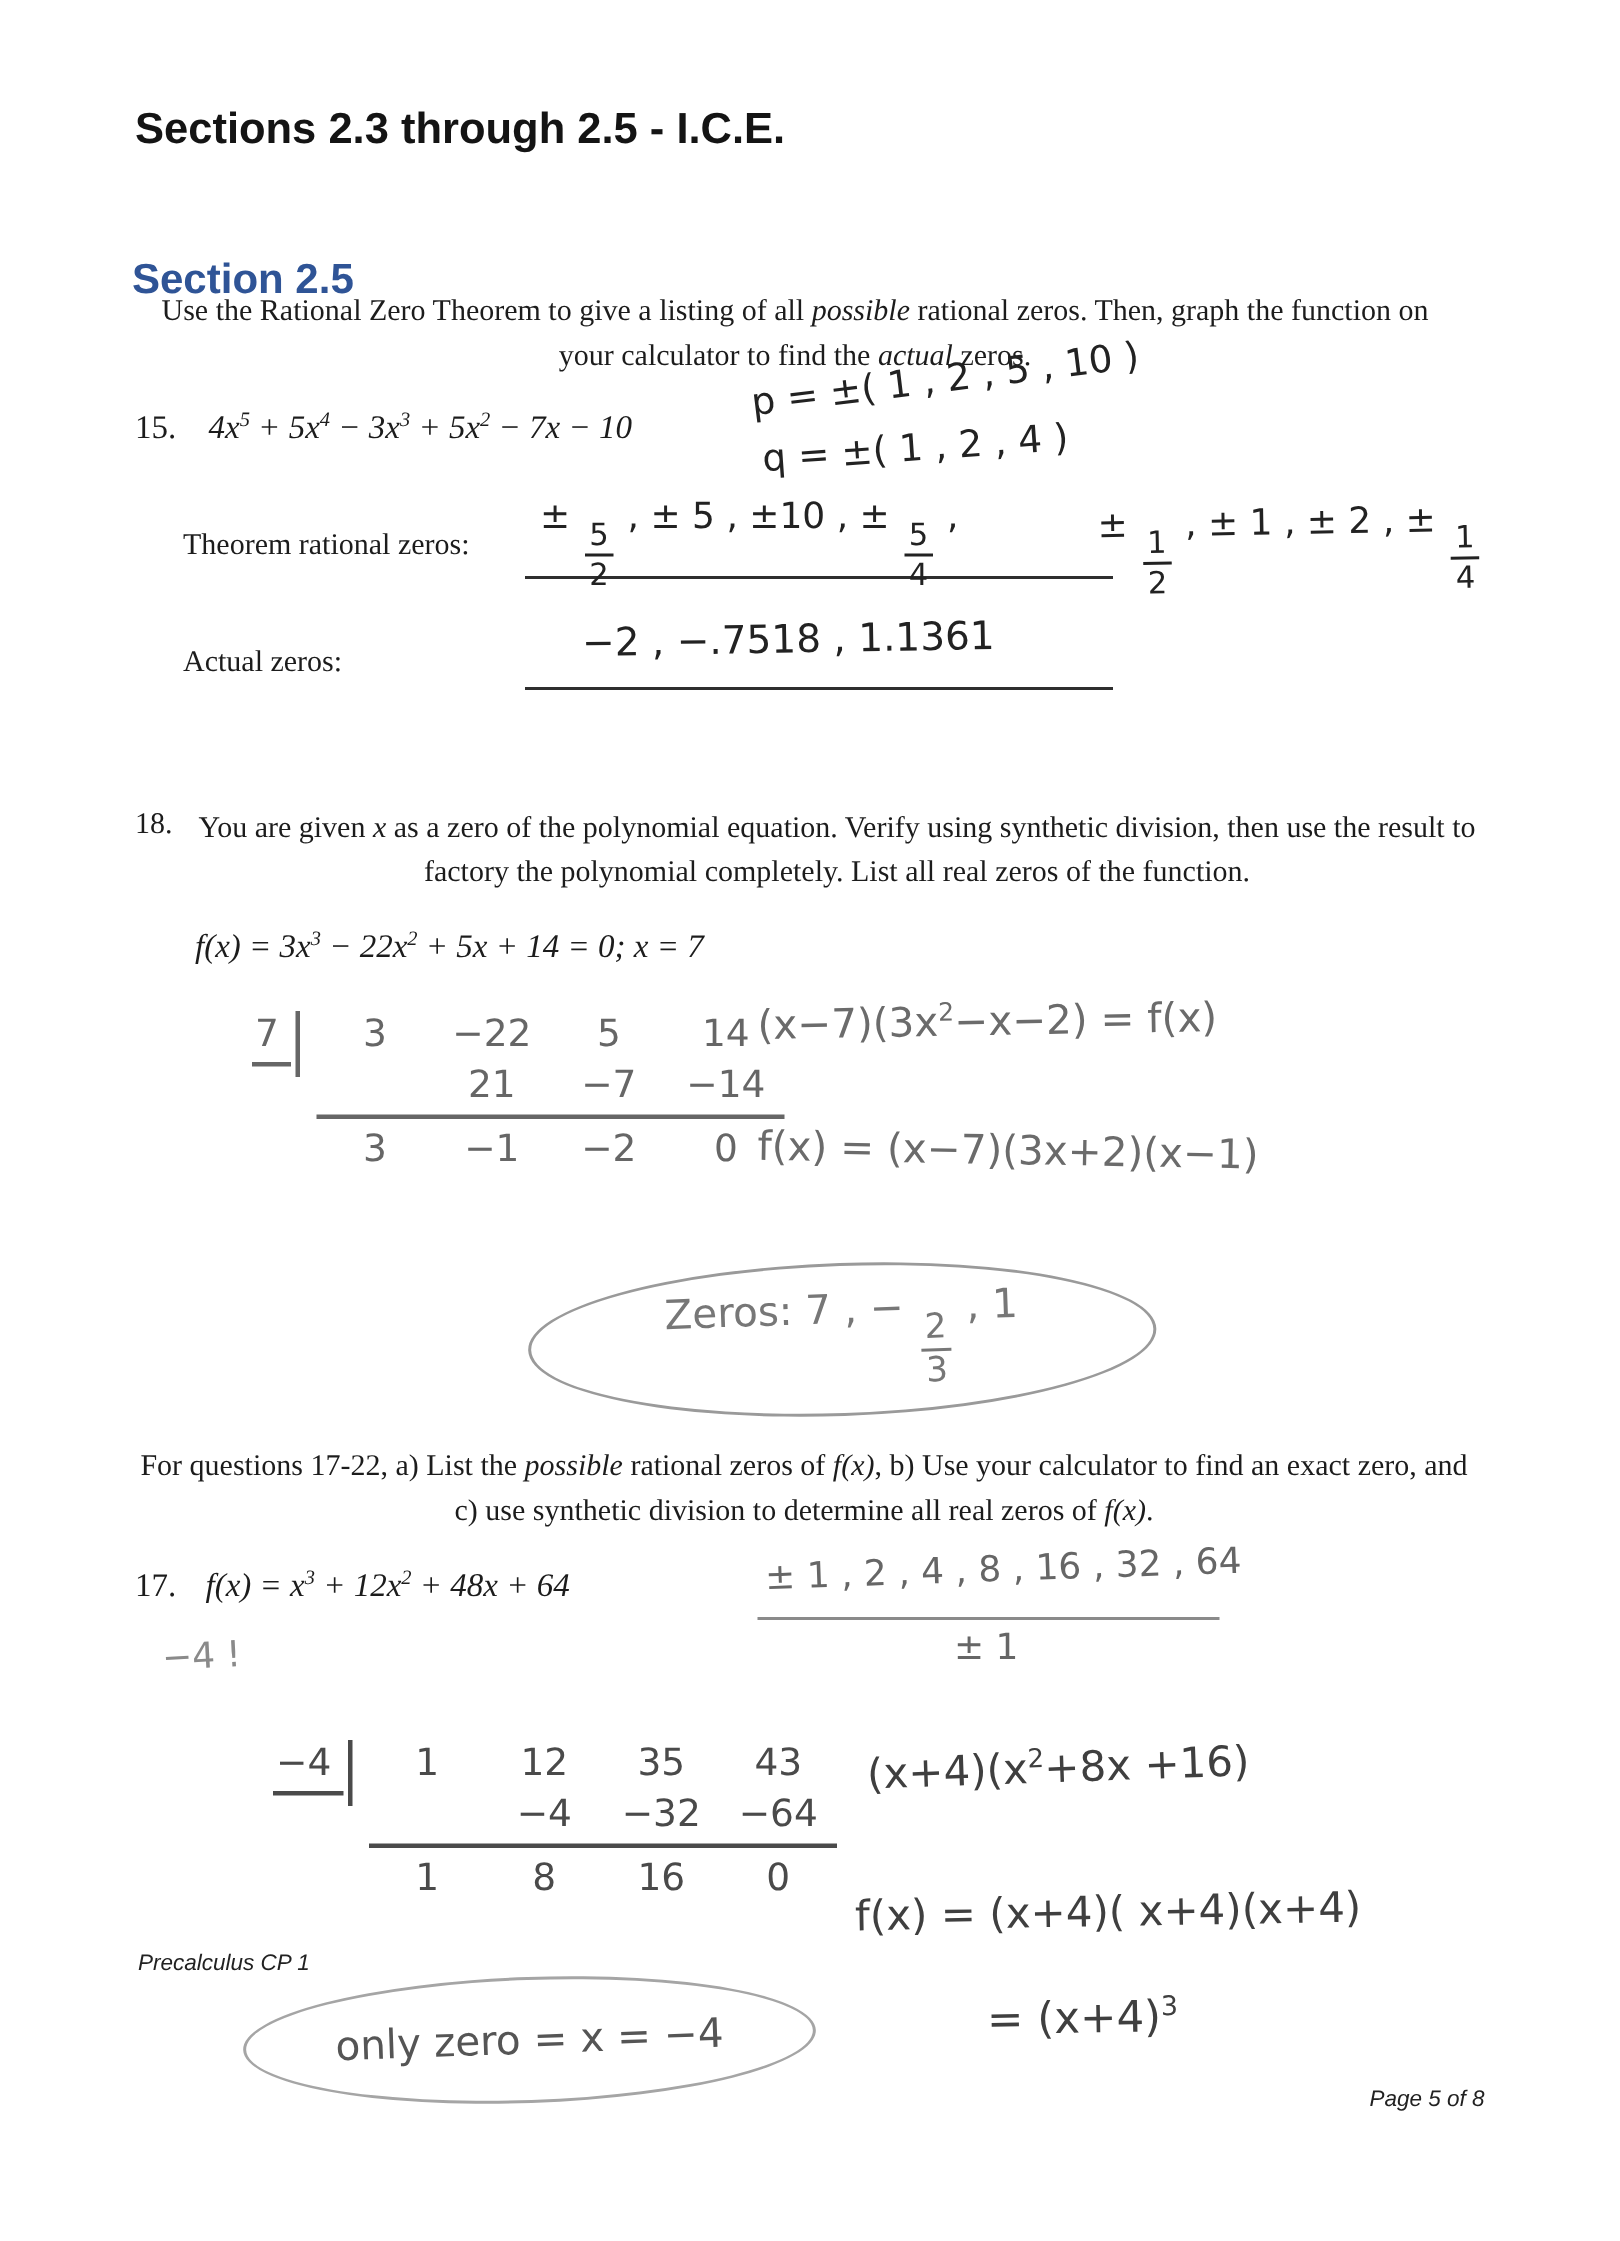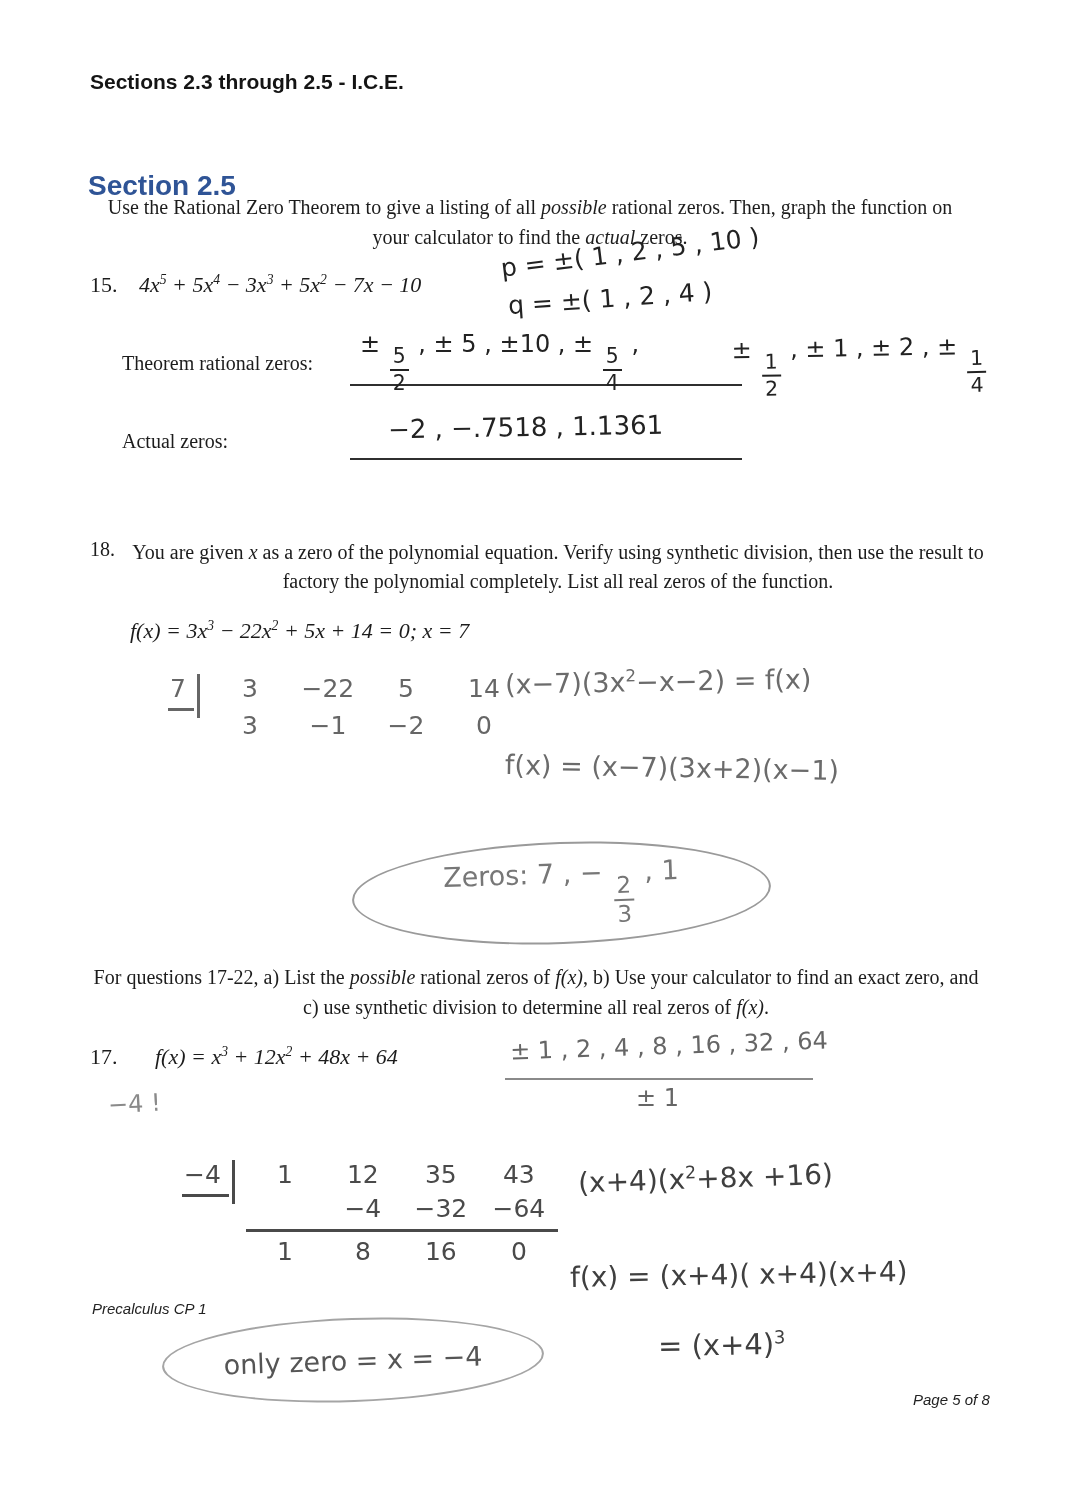--- a/index.html
+++ b/index.html
@@ -24,21 +24,21 @@
   .syn-row{display:flex;}
   .syn-row span{display:inline-block;width:78px;text-align:center;}
   .syn-row.mid{border-bottom:3px solid currentColor;padding-bottom:3px;}
   .syn-row.sum{padding-top:3px;}
   .ellipse{border:2.5px solid #9a9a9a;border-radius:50%;display:flex;align-items:center;justify-content:center;}
   .footer{font-style:italic;font-family:"Liberation Sans",sans-serif;font-size:15px;color:#222;}
 </style>
 </head>
 <body>
 
-<div class="abs sans" style="left:90px;top:70px;font-size:21px;font-weight:bold;color:#141414;">Sections 2.3 through 2.5 - I.C.E.</div>
+<div class="abs sans" style="left:90px;top:70px;font-size:29px;font-weight:bold;color:#141414;">Sections 2.3 through 2.5 - I.C.E.</div>
 
 <div class="abs sans" style="left:88px;top:126px;font-size:28px;font-weight:bold;color:#2F5496;margin-top:44px;">Section 2.5</div>
 
 <div class="abs serif" style="left:90px;top:192px;width:880px;font-size:20px;line-height:1.5;">
   <span>Use the Rational Zero Theorem to give a listing of all </span><i>possible</i><span> rational zeros. Then, graph the function on your calculator to find the </span><i>actual</i><span> zeros.</span>
 </div>
 
 <div class="abs serif" style="left:90px;top:272px;font-size:22px;">
   <span>15.</span>
   <span class="math" style="margin-left:16px;"><span>4x</span><sup>5</sup><span> + 5x</span><sup>4</sup><span> − 3x</span><sup>3</sup><span> + 5x</span><sup>2</sup><span> − 7x − 10</span></span>
@@ -76,20 +76,26 @@
 
 <div class="abs hw syn" style="left:168px;top:672px;font-size:25px;color:#666;">
   <div class="syn-head">7</div>
   <div class="syn-body">
     <div class="syn-row">
       <span>3</span>
         <span>−22</span>
         <span>5</span>
         <span>14</span>
     </div>
+    <div class="syn-row mid">
+      <span></span>
+        <span>21</span>
+        <span>−7</span>
+        <span>−14</span>
+    </div>
     <div class="syn-row sum">
       <span>3</span>
         <span>−1</span>
         <span>−2</span>
         <span>0</span>
     </div>
   </div>
 </div>
 
 <div class="abs hw" style="left:505px;top:666px;font-size:27px;color:#6b6b6b;transform:rotate(-1deg);"><span>(x−7)(3x</span><sup>2</sup><span>−x−2) = f(x)</span></div>
@@ -101,21 +107,21 @@
         <span class="den">3</span>
       </span><span> ,  1</span></span>
 </div>
 
 <div class="abs serif" style="left:90px;top:962px;width:892px;font-size:20px;line-height:1.5;">
   <span>For questions 17-22, a) List the </span><i>possible</i><span> rational zeros of </span><i class="math">f(x)</i><span>, b) Use your calculator to find an exact zero, and c) use synthetic division to determine all real zeros of </span><i class="math">f(x)</i><span>.</span>
 </div>
 
 <div class="abs serif" style="left:90px;top:1044px;font-size:22px;">
   <span>17.</span>
-  <span class="math" style="margin-left:32px;"><span>f(x) = x</span><sup>3</sup><span> + 12x</span><sup>2</sup><span> + 48x + 64</span></span>
+  <span class="math" style="margin-left:14px;"><span>f(x) = x</span><sup>3</sup><span> + 12x</span><sup>2</sup><span> + 48x + 64</span></span>
 </div>
 
 <div class="abs" style="left:505px;top:1040px;width:308px;height:38px;border-bottom:2px solid #8a8a8a;"></div>
 <div class="abs hw" style="left:510px;top:1032px;font-size:24px;color:#666;transform:rotate(-2deg);">± 1 , 2 , 4 , 8 , 16 , 32 , 64</div>
 <div class="abs hw" style="left:636px;top:1084px;font-size:24px;color:#666;">± 1</div>
 <div class="abs hw" style="left:108px;top:1090px;font-size:24px;color:#8a8a8a;transform:rotate(-3deg);">−4 !</div>
 
 <div class="abs hw syn" style="left:182px;top:1158px;font-size:25px;color:#4a4a4a;">
   <div class="syn-head">−4</div>
   <div class="syn-body">

